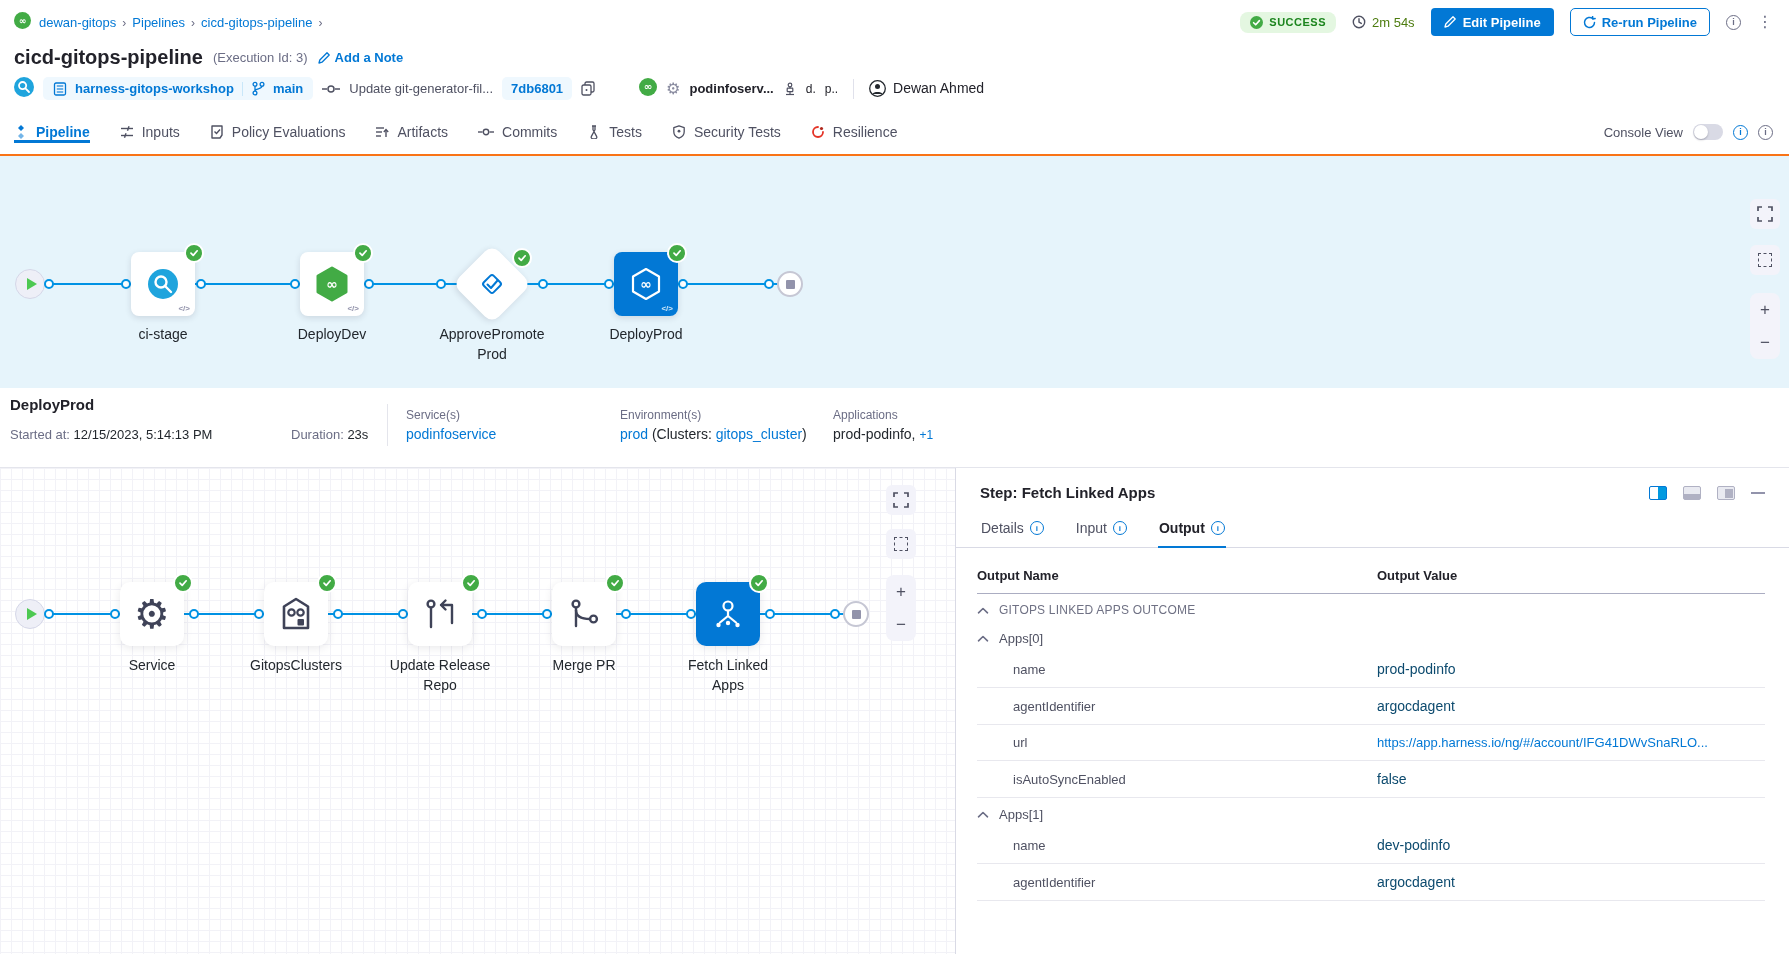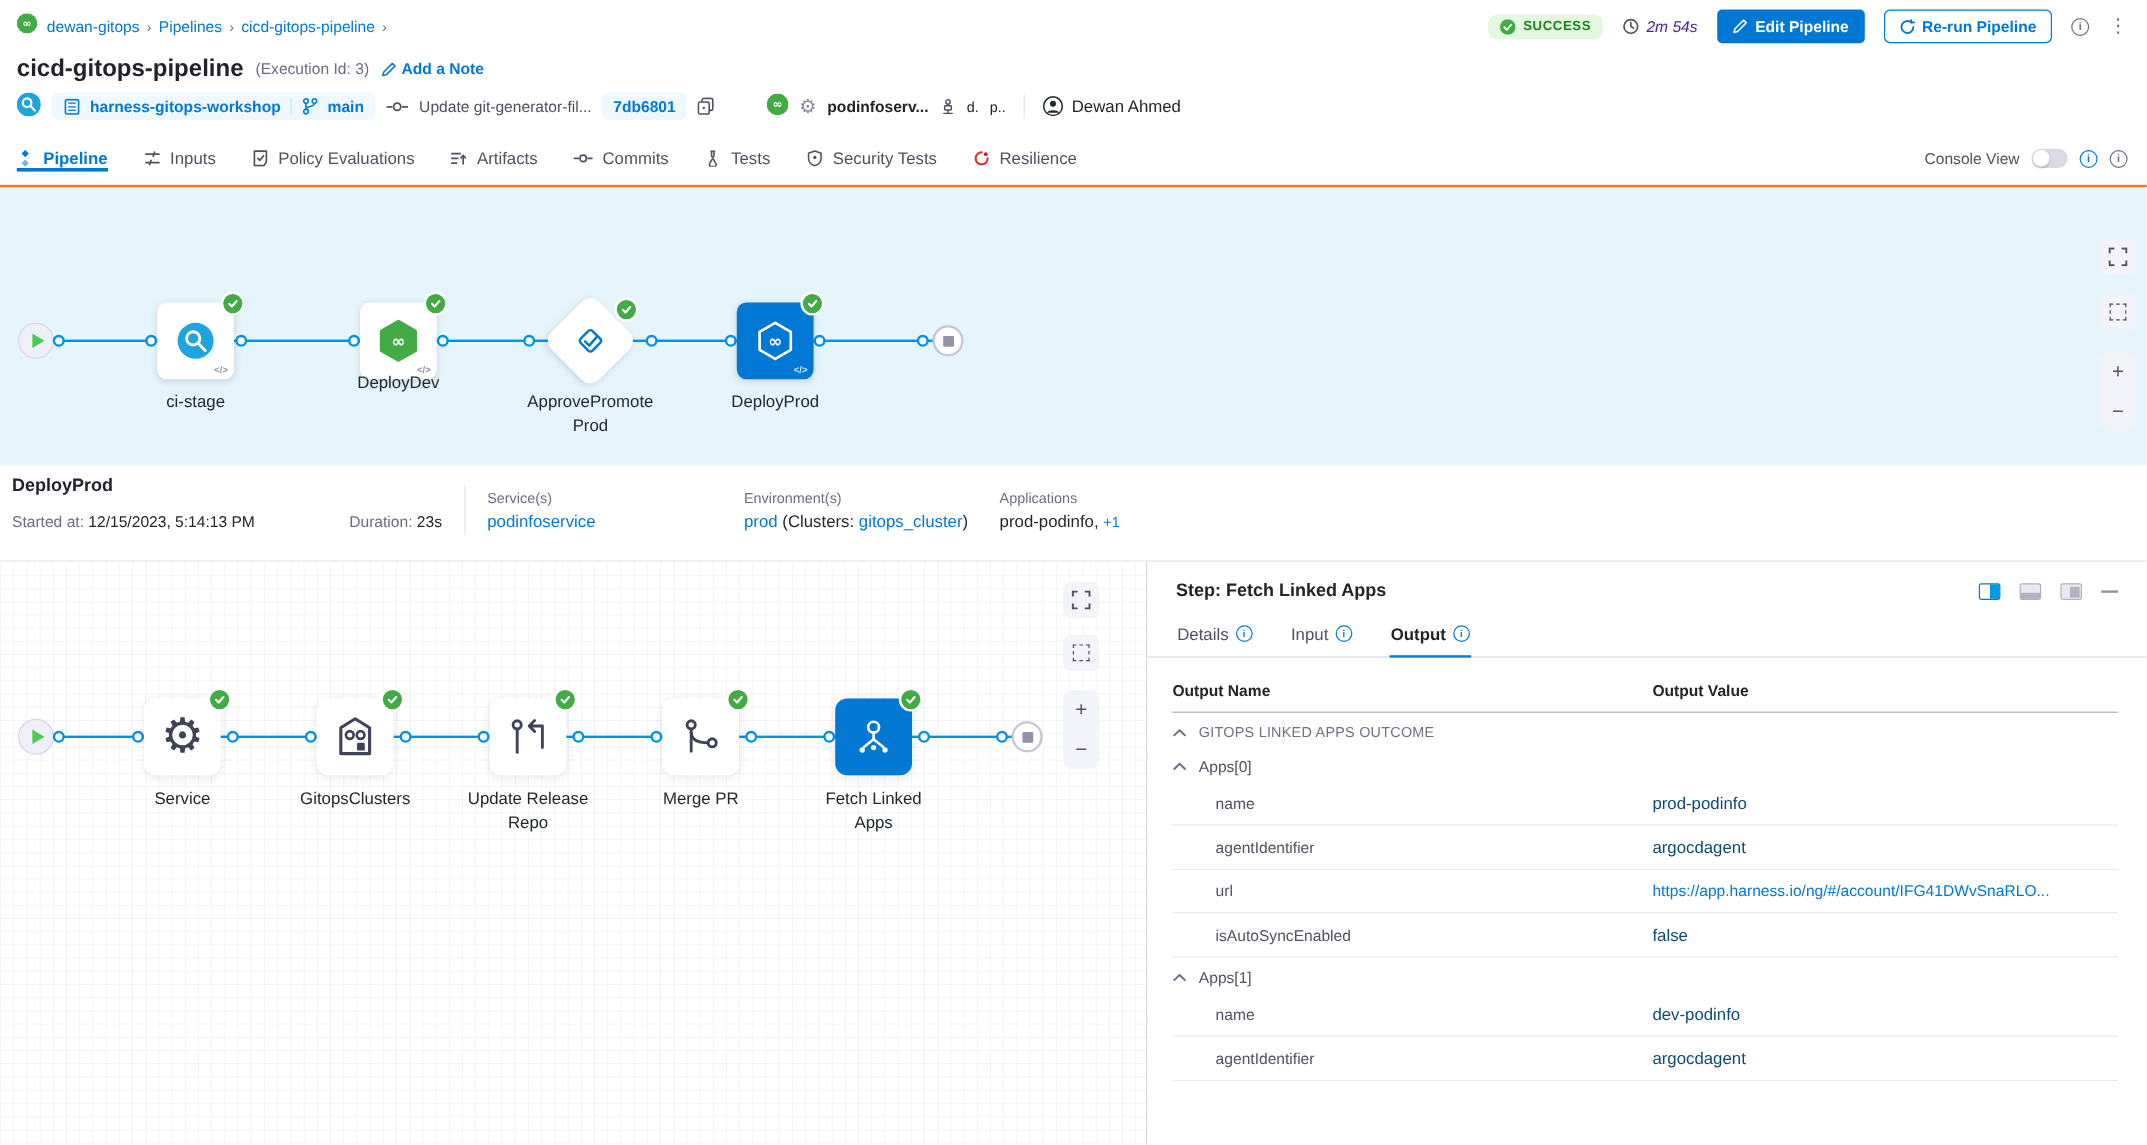--- a/index.html
+++ b/index.html
@@ -9,21 +9,21 @@
   .page { width:1789px; height:954px; display:flex; flex-direction:column; }
 
   
   .topbar { height:44px; display:flex; align-items:center; padding:0 16px 0 14px; gap:8px; }
   .crumbs { display:flex; align-items:flex-end; gap:6px; font-size:13px; }
   .crumbs a { color:#0278D5; text-decoration:none; }
   .crumb-sep { color:#6B6D85; font-size:12px; }
   .topbar-right { margin-left:auto; display:flex; align-items:center; gap:16px; }
   .badge-success { display:flex; align-items:center; gap:6px; background:#E4F7E1; border-radius:8px; padding:4px 10px; }
   .badge-success span { color:#1B841D; font-size:11px; font-weight:700; letter-spacing:.5px; }
-  .dur { display:flex; align-items:center; gap:6px; font-size:13px; color:#4c1d95;font-style:italic; }
+  .dur { display:flex; align-items:center; gap:6px; font-size:13px; color:#4d7c0f; }
   .btn-primary { display:flex; align-items:center; gap:7px; height:28px; padding:0 13px; background:#0278D5; color:#fff; font-size:13px; font-weight:600; border:none; border-radius:4px; cursor:pointer; }
   .btn-outline { display:flex; align-items:center; gap:6px; height:28px; padding:0 12px; background:#fff; color:#0278D5; font-size:13px; font-weight:600; border:1px solid #0278D5; border-radius:5px; cursor:pointer; }
   .icon-info { width:15px; height:15px; border-radius:50%; border:1.4px solid currentColor; font-size:9px; font-weight:700; display:inline-flex; align-items:center; justify-content:center; font-style:normal; }
   .gray-i { color:#6B6D85; }
   .blue-i { color:#0278D5; }
   .kebab { color:#6B6D85; font-size:16px; letter-spacing:0; line-height:1; cursor:pointer; }
 
   
   .titlebar { display:flex; align-items:center; gap:10px; padding:2px 16px 4px 14px; }
   .titlebar h1 { font-size:20px; font-weight:700; color:#22222A; }
@@ -362,21 +362,21 @@
           <polygon points="19,3 33,11 33,27 19,35 5,27 5,11" fill="#42AB45" stroke="#42AB45" stroke-width="3" stroke-linejoin="round"></polygon>
           <text x="19" y="24" font-size="14" font-weight="bold" fill="#fff" text-anchor="middle" font-family="DejaVu Sans">∞</text>
         </svg>
       <div class="chk">
           <svg width="10" height="10" viewBox="0 0 10 10">
             <polyline points="2,5.2 4.2,7.4 8.2,2.8" fill="none" stroke="#fff" stroke-width="1.7" stroke-linecap="round" stroke-linejoin="round"></polyline>
           </svg>
         </div>
       <span class="code-mini">&lt;/&gt;</span>
     </div>
-    <div class="node-label" style="left:272px;top:152px;width:120px">DeployDev</div>
+    <div class="node-label" style="left:272px;top:168px;width:120px">DeployDev</div>
 
     <div class="diamond-wrap" style="left:452px;top:88px">
       <div class="diamond"></div>
       <div class="diamond-ic">
         <svg width="30" height="30" viewBox="0 0 30 30">
             <rect x="8" y="8" width="14" height="14" rx="2.5" transform="rotate(45 15 15)" fill="none" stroke="#0278D5" stroke-width="2"></rect>
             <polyline points="10.5,15.5 14,19 20.5,11.5" fill="none" stroke="#0278D5" stroke-width="2" stroke-linecap="round" stroke-linejoin="round"></polyline>
           </svg>
       </div>
       <div class="chk" style="top:4px;right:0">

